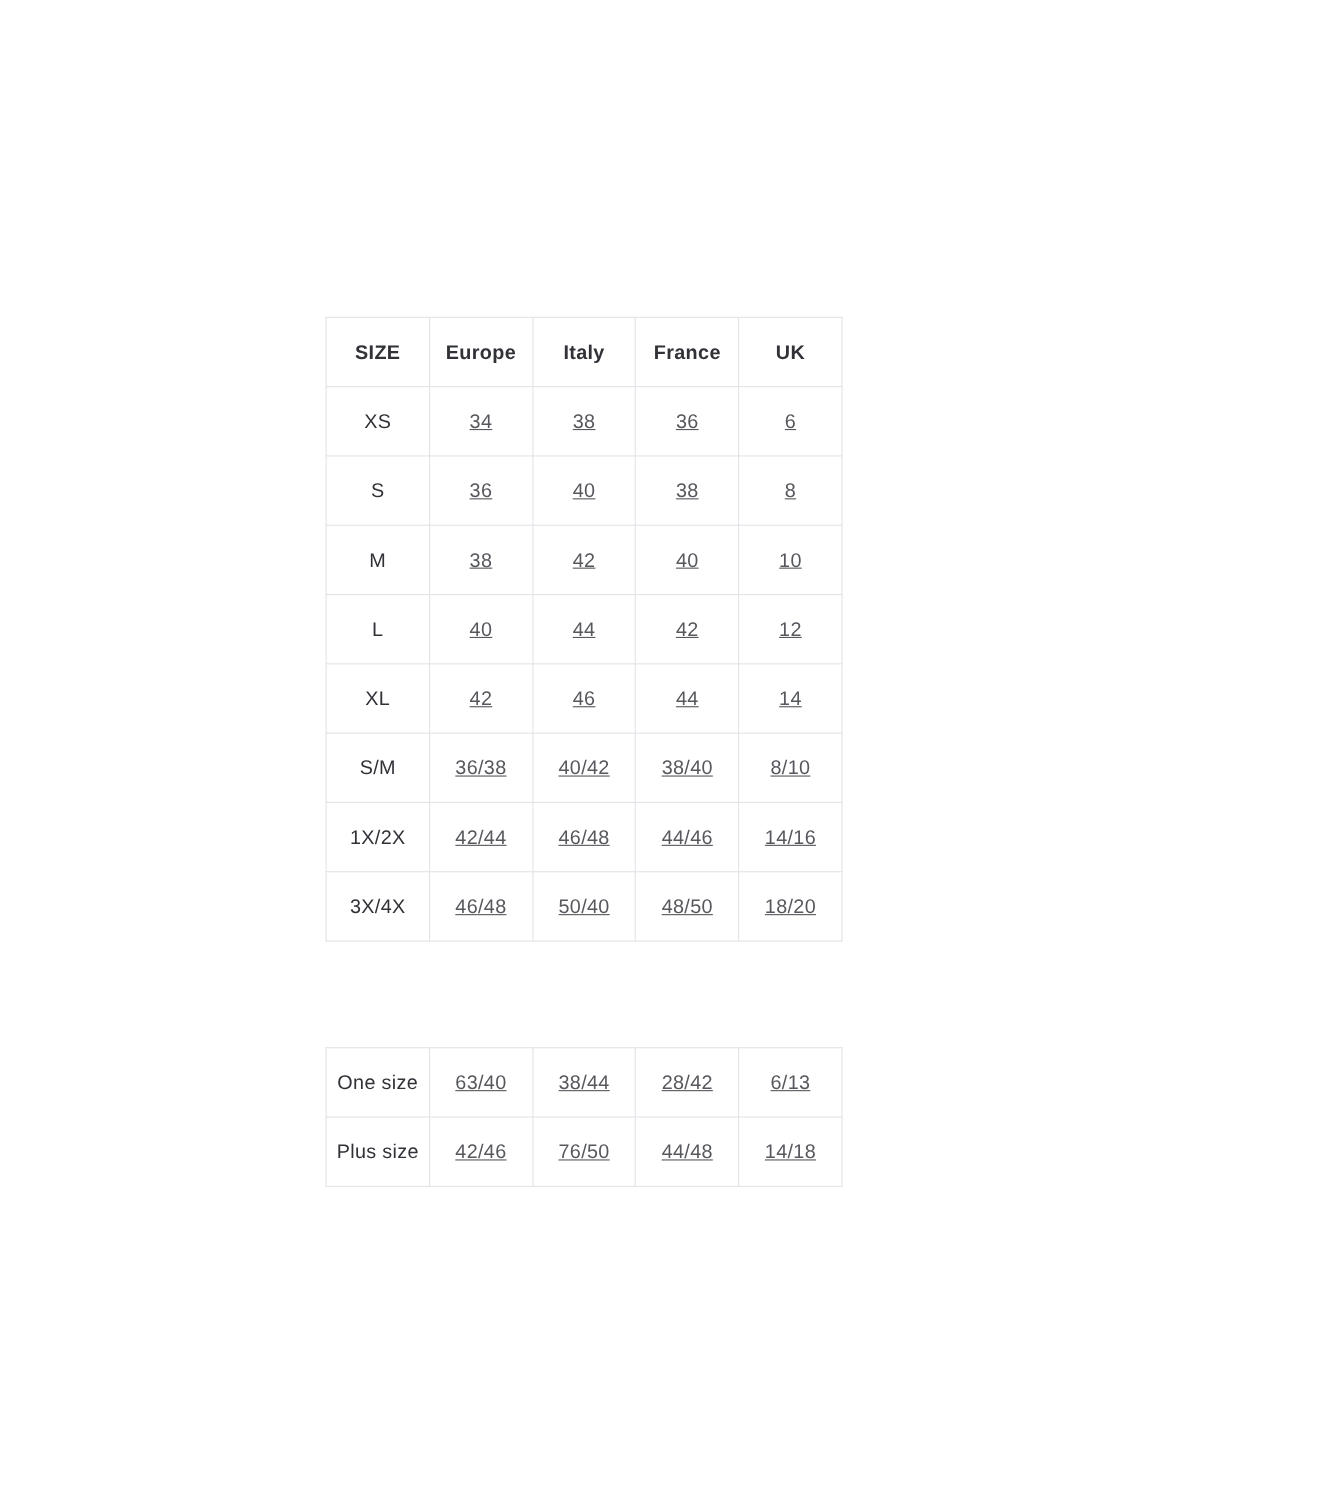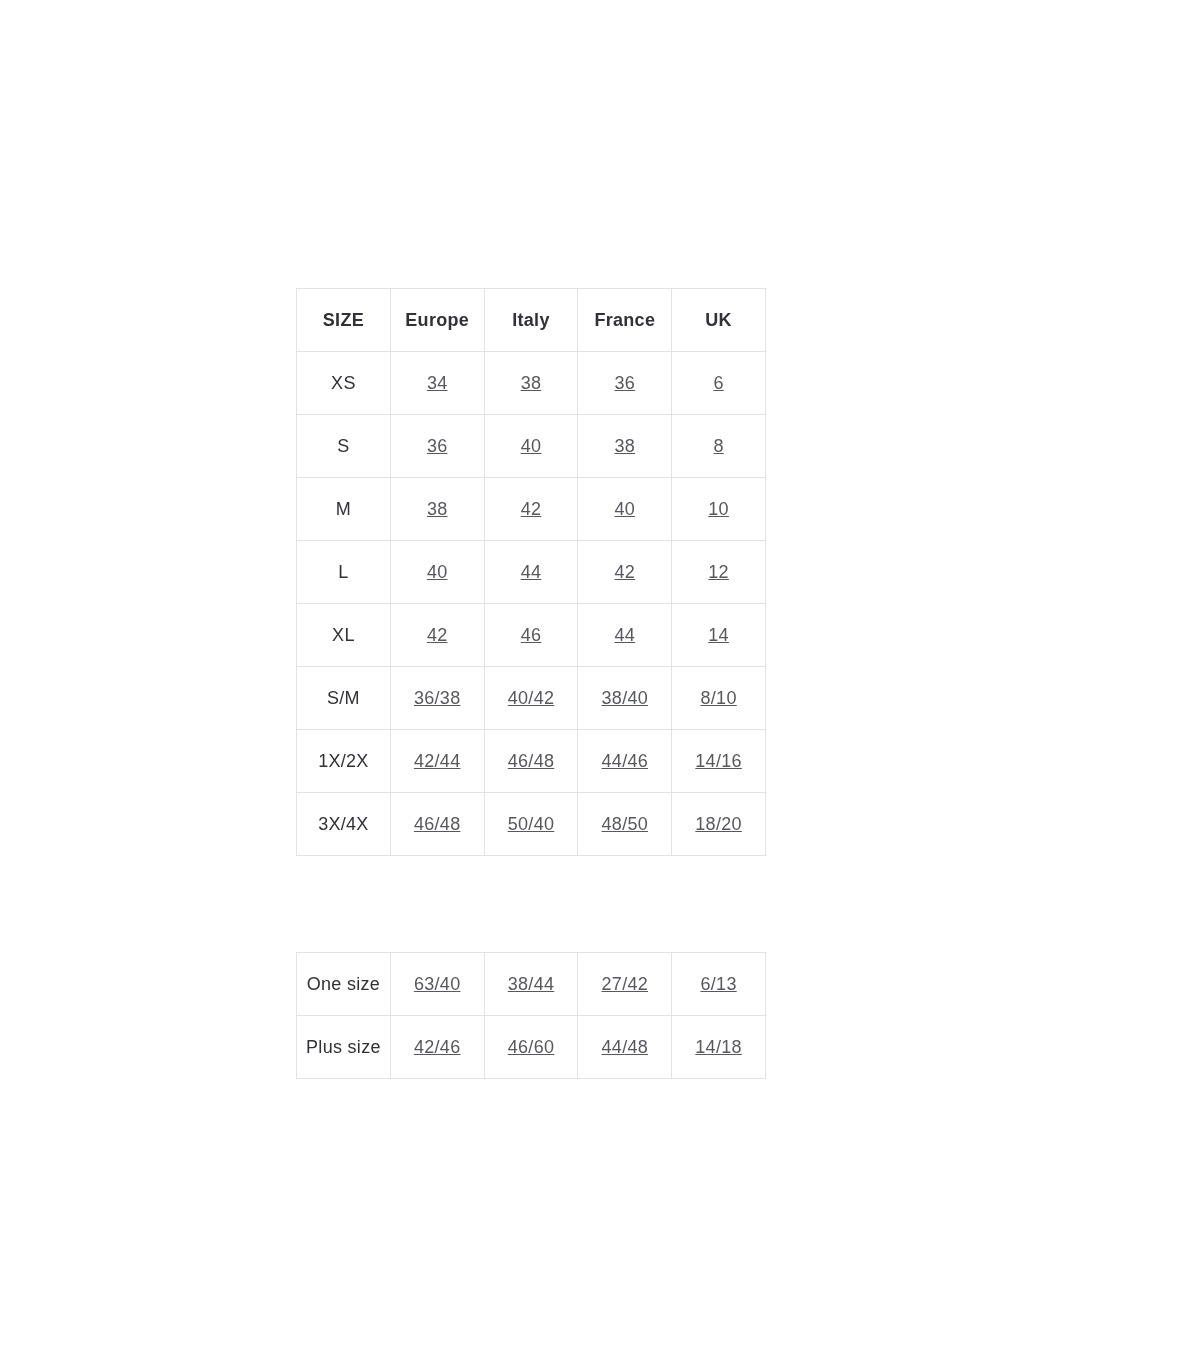--- a/index.html
+++ b/index.html
@@ -126,24 +126,24 @@
       </tr>
     </tbody>
 </table>
 
 <table class="size-table" id="special-table">
   <tbody>
       <tr>
         <td class="label-cell">One size</td>
         <td class="value-cell">63/40</td>
         <td class="value-cell">38/44</td>
-        <td class="value-cell">27/42</td>
+        <td class="value-cell">28/42</td>
         <td class="value-cell">6/13</td>
       </tr>
       <tr>
         <td class="label-cell">Plus size</td>
         <td class="value-cell">42/46</td>
-        <td class="value-cell">46/60</td>
+        <td class="value-cell">76/50</td>
         <td class="value-cell">44/48</td>
         <td class="value-cell">14/18</td>
       </tr>
     </tbody>
 </table>
 
 </body></html>

